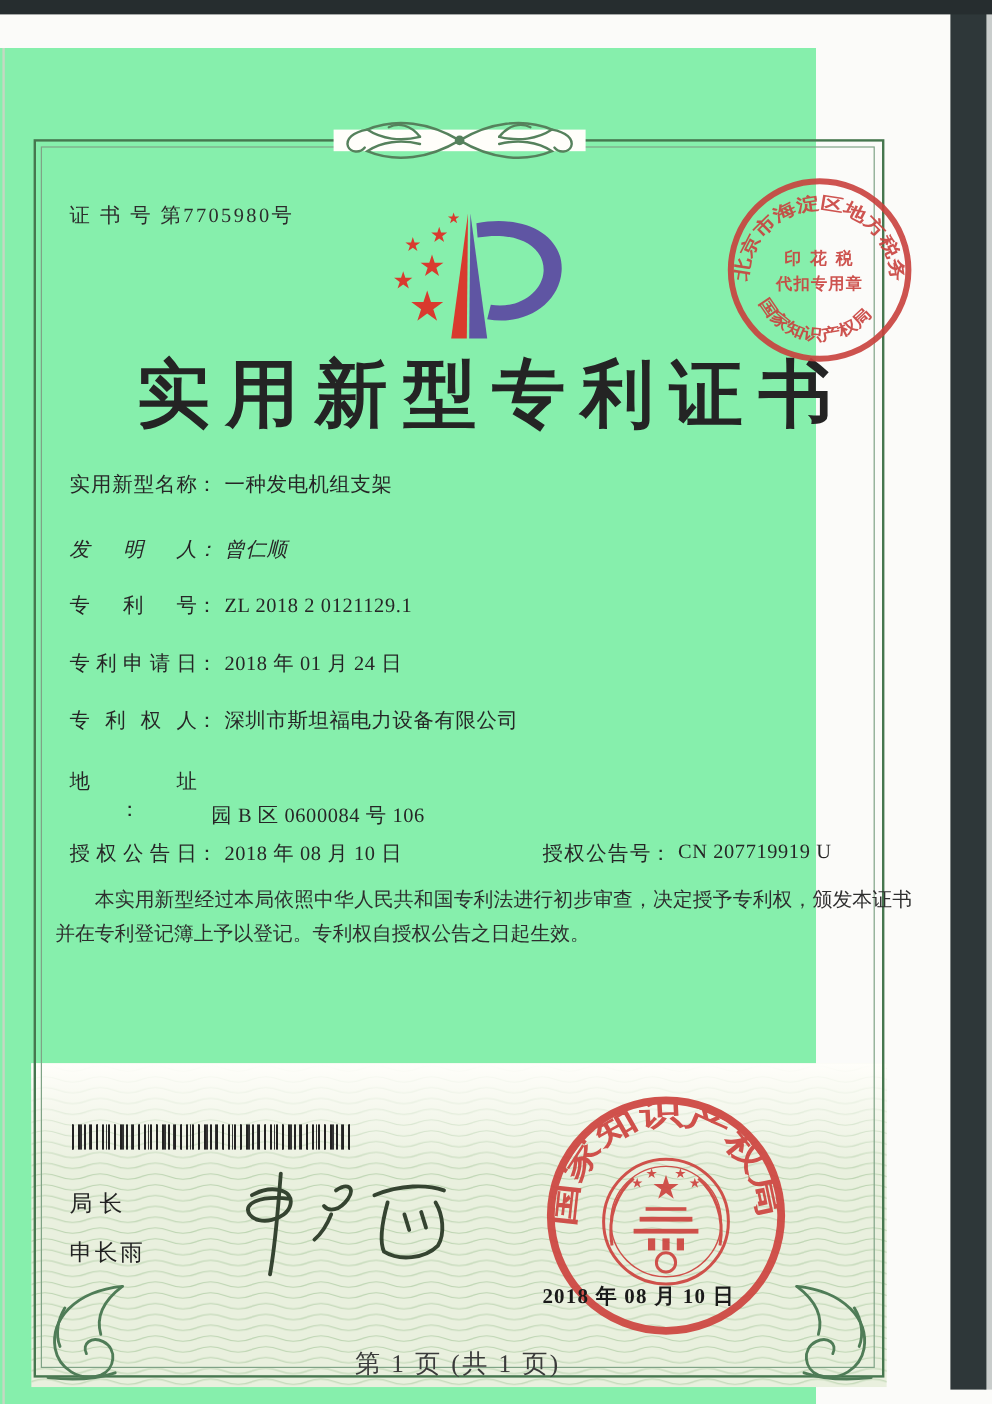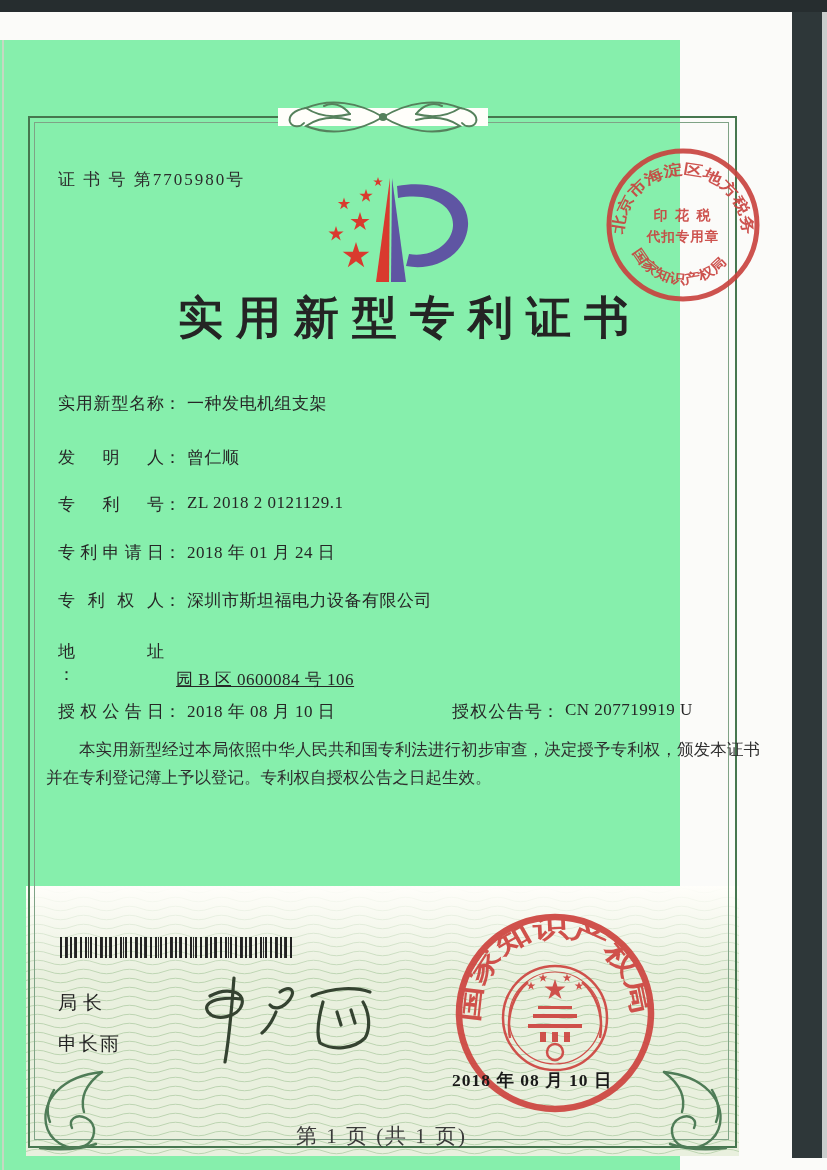--- a/index.html
+++ b/index.html
@@ -15,27 +15,27 @@
   .band{position:absolute;left:26px;top:846px;width:713px;height:270px;z-index:1;}
   .band-fade{position:absolute;left:0;top:0;width:713px;height:90px;background:linear-gradient(#fffefa,rgba(255,254,250,0));}
   
   .frame-outer{position:absolute;left:28px;top:76px;width:705px;height:1028px;border:2px solid #46774f;z-index:5;}
   .frame-inner{position:absolute;left:34px;top:82px;width:693px;height:1016px;border:1px solid #7fa386;z-index:5;}
   .ornament-top{position:absolute;left:258px;top:52px;width:250px;height:50px;z-index:6;}
   .ornament-corner{position:absolute;z-index:6;}
   
   .cert-no{position:absolute;left:58px;top:128px;font-size:17px;letter-spacing:2px;color:#2c2c2c;z-index:8;}
   .logo{position:absolute;left:318px;top:132px;width:180px;height:118px;z-index:8;}
-  .title{position:absolute;left:80px;top:248px;width:660px;text-align:center;font-size:45px;font-weight:700;letter-spacing:13px;color:#242424;z-index:8;}
+  .title{position:absolute;left:80px;top:248px;width:660px;text-align:center;font-size:61px;font-weight:700;letter-spacing:13px;color:#242424;z-index:8;}
   .fields{position:absolute;left:58px;top:0;width:680px;z-index:8;font-size:17px;color:#262626;}
-  .f-row{position:absolute;left:0;display:flex;align-items:flex-start;white-space:nowrap;}
+  .f-row{position:absolute;left:0;display:flex;align-items:center;white-space:nowrap;}
   .f-label{display:inline-block;width:106px;text-align:justify;text-align-last:justify;}
   .f-colon{display:inline-block;margin-right:6px;}
   .f-value{display:inline-block;letter-spacing:.5px;}
-  .addr2{position:absolute;left:118px;white-space:nowrap;letter-spacing:.5px;text-decoration:underline;}
+  .addr2{position:absolute;left:118px;white-space:nowrap;letter-spacing:.5px;}
   .grant-no{position:absolute;left:394px;display:flex;white-space:nowrap;}
   .grant-no .f-label{width:90px;}
   .paras{position:absolute;left:46px;top:696px;width:714px;font-size:16.5px;line-height:28px;color:#2e2e2e;text-align:justify;z-index:8;}
   .paras p{margin:0;text-indent:2em;}
   .barcode{position:absolute;left:60px;top:897px;width:232px;height:21px;z-index:8;
     background:
       repeating-linear-gradient(90deg,#222 0 2px,transparent 2px 5px),
       repeating-linear-gradient(90deg,#333 0 1px,transparent 1px 7px);
   }
   .sig-title{position:absolute;left:58px;top:950px;font-size:19px;color:#222;z-index:8;letter-spacing:6px;}
@@ -123,21 +123,21 @@
     </svg>
 
     <div class="title">实用新型专利证书</div>
 
     <div class="fields">
       <div class="f-row" style="top:352px;">
         <span class="f-label">实用新型名称</span>
           <span class="f-colon">：</span>
           <span class="f-value">一种发电机组支架</span>
       </div>
-      <div class="f-row" style="top:406px;">
+      <div class="f-row" style="top:406px;font-style:italic;">
         <span class="f-label">发明人</span>
           <span class="f-colon">：</span>
           <span class="f-value">曾仁顺</span>
       </div>
       <div class="f-row" style="top:453px;">
         <span class="f-label">专利号</span>
           <span class="f-colon">：</span>
           <span class="f-value">ZL 2018 2 0121129.1</span>
       </div>
       <div class="f-row" style="top:501px;">

